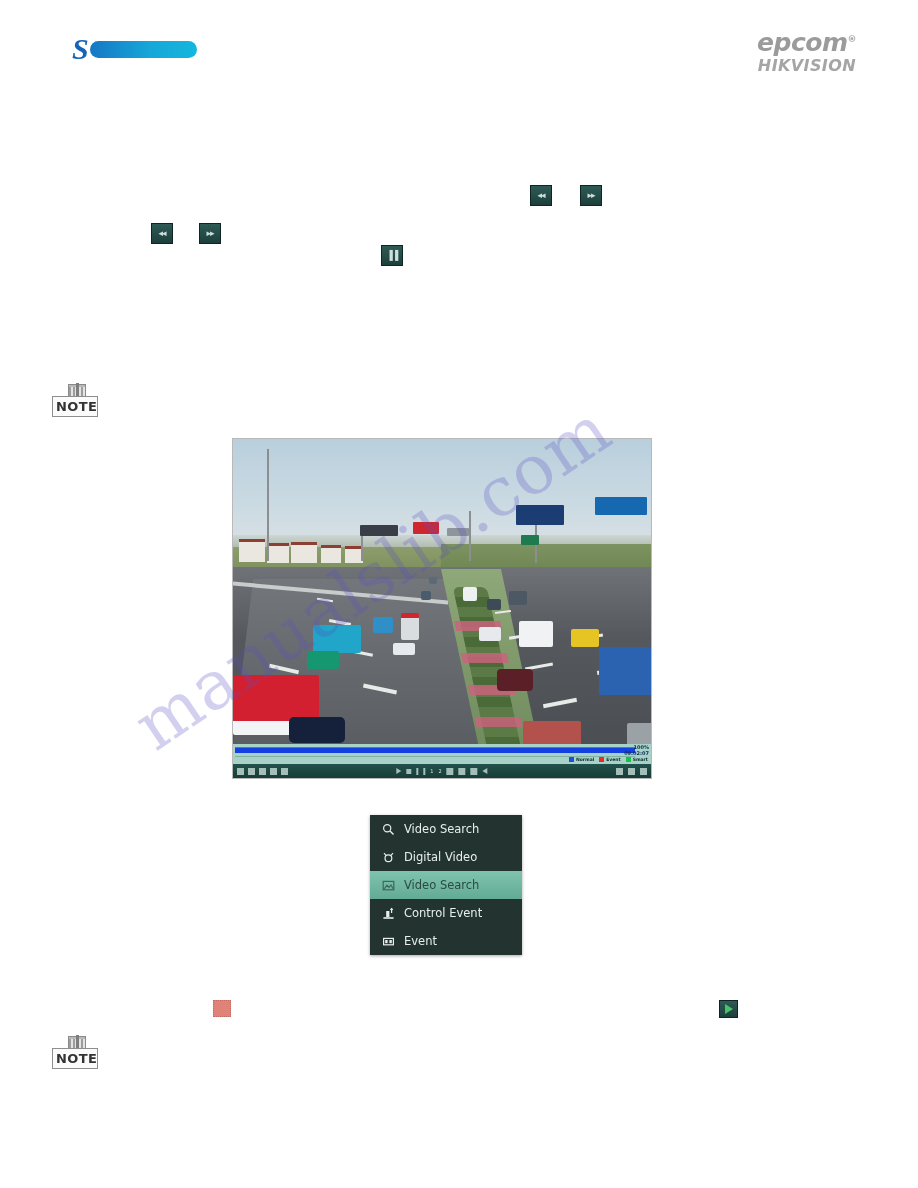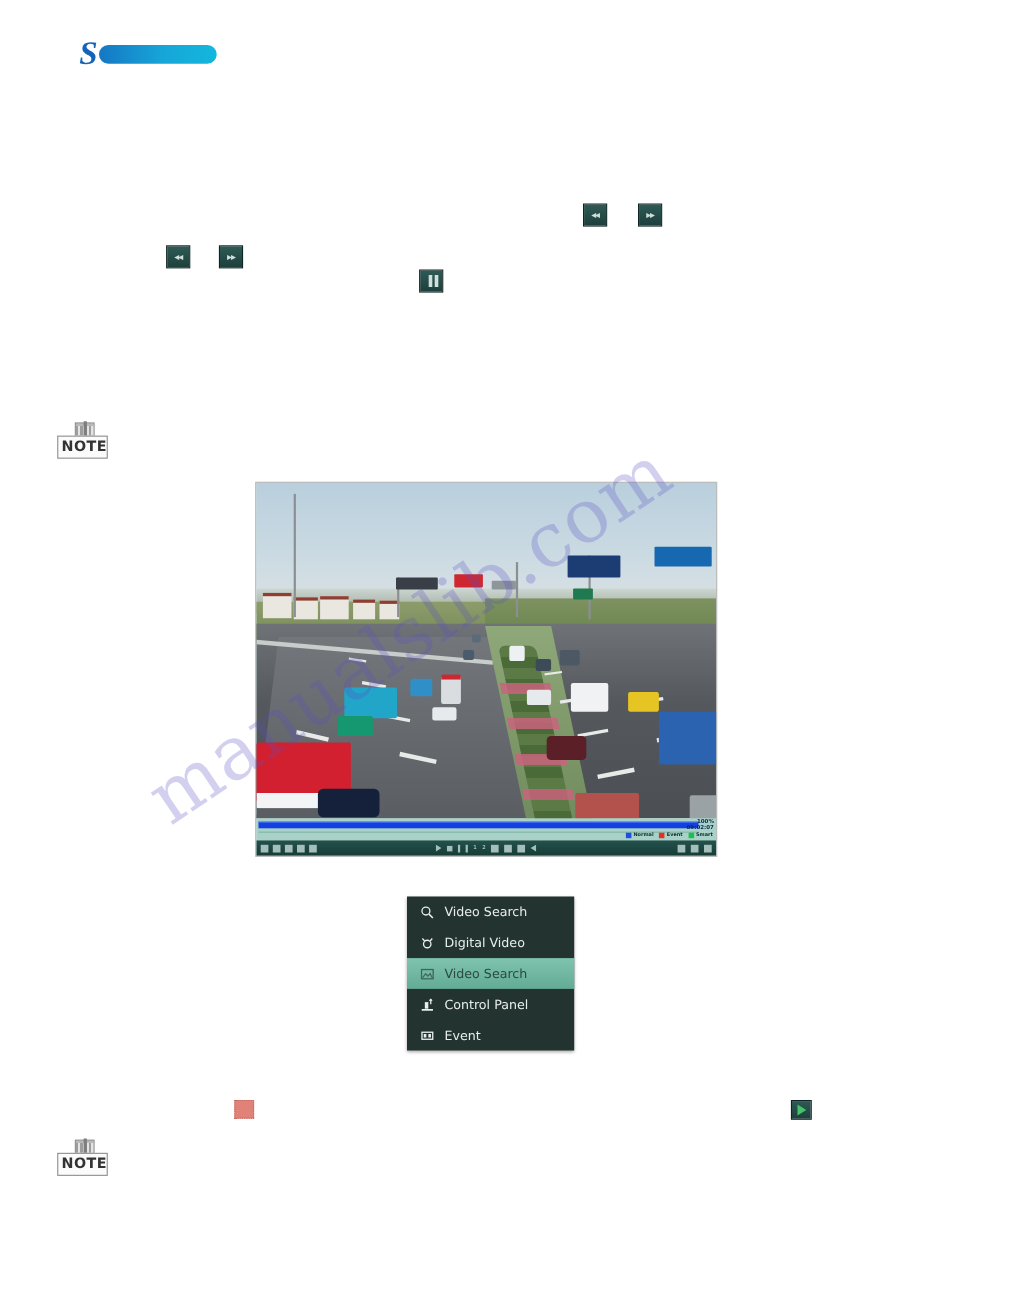--- a/index.html
+++ b/index.html
@@ -222,20 +222,24 @@
 </head>
 <body>
 
 <div class="page">
 
   <div class="logo-left">
     <div class="pill"></div>
     <div class="s">S</div>
   </div>
 
+  <div class="logo-right">
+    <div class="epcom"><span>epcom</span><sup>®</sup></div>
+    <div class="hik">HIKVISION</div>
+  </div>
 
   <div class="ui-btn" style="left:530px;top:185px;">
     <span class="glyph">◂◂</span>
   </div>
   <div class="ui-btn" style="left:580px;top:185px;">
     <span class="glyph">▸▸</span>
   </div>
 
   <div class="ui-btn" style="left:151px;top:223px;">
     <span class="glyph">◂◂</span>
@@ -407,21 +411,21 @@
 
     <div class="row">
       <span class="mi">
         <svg width="13" height="13" viewBox="0 0 13 13">
             <line x1="1.4" y1="11" x2="11.6" y2="11" stroke="#e7eeec" stroke-width="1.6"></line>
             <rect x="4.2" y="4" width="3.2" height="6" fill="#e7eeec"></rect>
             <path d="M9.6 1.6 L9.6 6" stroke="#e7eeec" stroke-width="1.2"></path>
             <path d="M8.4 2.8 L9.6 1.5 L10.8 2.8" stroke="#e7eeec" stroke-width="1.1" fill="none"></path>
           </svg>
       </span>
-      <span>Control Panel</span>
+      <span>Control Event</span>
     </div>
 
     <div class="row">
       <span class="mi">
         <svg width="13" height="13" viewBox="0 0 13 13">
             <rect x="1.6" y="3.4" width="9.8" height="6.4" stroke="#e7eeec" stroke-width="1.2" fill="none"></rect>
             <rect x="3.2" y="5" width="2.4" height="3.2" fill="#e7eeec"></rect>
             <rect x="7.4" y="5" width="2.4" height="3.2" fill="#e7eeec"></rect>
           </svg>
       </span>

